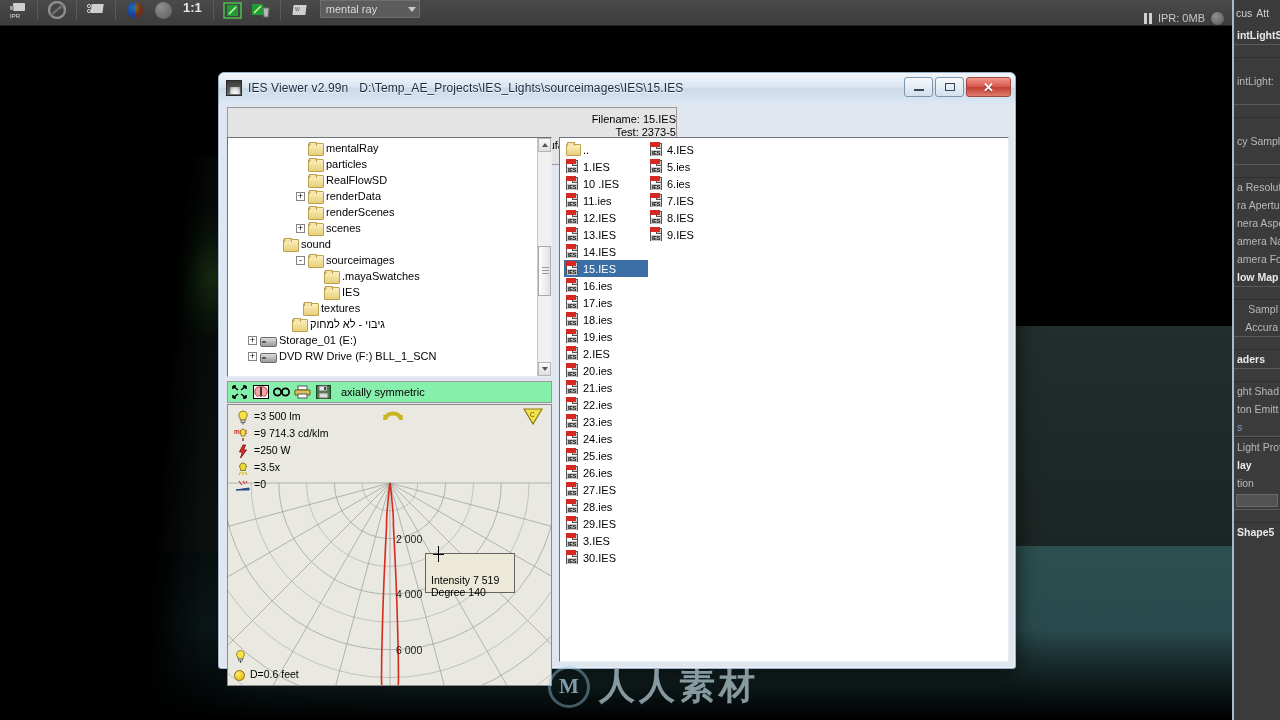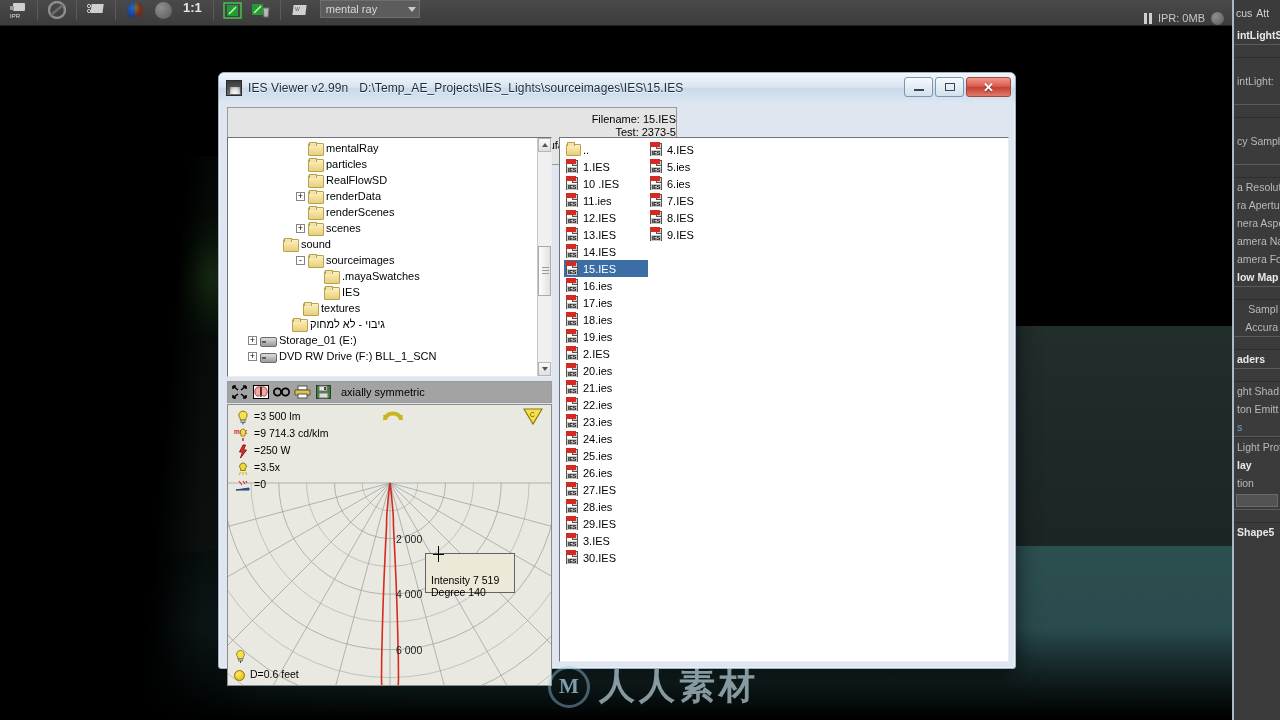--- a/index.html
+++ b/index.html
@@ -158,21 +158,21 @@
             border:1px solid #b5b5b5; display:flex;align-items:center;justify-content:center; }
   .sb-arrow-up{width:0;height:0;border-left:3px solid transparent;border-right:3px solid transparent;border-bottom:4px solid #555;}
   .sb-arrow-dn{width:0;height:0;border-left:3px solid transparent;border-right:3px solid transparent;border-top:4px solid #555;}
   .sb-thumb { position:absolute; left:0; width:13px; height:50px;
               background:linear-gradient(90deg,#fdfdfd,#e2e2e2);border:1px solid #a9a9a9; }
   .sb-thumb .grip{position:absolute;left:3px;top:50%;margin-top:-4px;width:7px;height:7px;
      background:repeating-linear-gradient(180deg,#9a9a9a 0 1px,transparent 1px 3px);}
 
   
   .chart-toolbar { position:absolute; left:8px; top:278px; width:325px; height:22px;
-                   background:#a3a3a3; border:1px solid #9a9a9a; display:flex;
+                   background:#86efac; border:1px solid #9a9a9a; display:flex;
                    align-items:center; padding:0 3px; gap:4px; }
   .cti { width:17px; height:16px; display:flex; align-items:center; justify-content:center; }
   .sym-label { font-size:11px; color:#000; margin-left:5px; }
   .chart-pane { position:absolute; left:8px; top:301px; width:325px; height:282px;
                 background:#e9e9e2; border:1px solid #8b8b8b; overflow:hidden; }
   .metrics { position:absolute; left:6px; top:5px; z-index:4; }
   .mrow { display:flex; align-items:flex-start; height:17px; font-size:10.5px; color:#000; }
   .mico { width:18px; height:15px; margin-right:2px; flex:none;
           display:flex;align-items:center;justify-content:center; }
   .tooltip { position:absolute; left:197px; top:148px; width:90px; height:40px;

